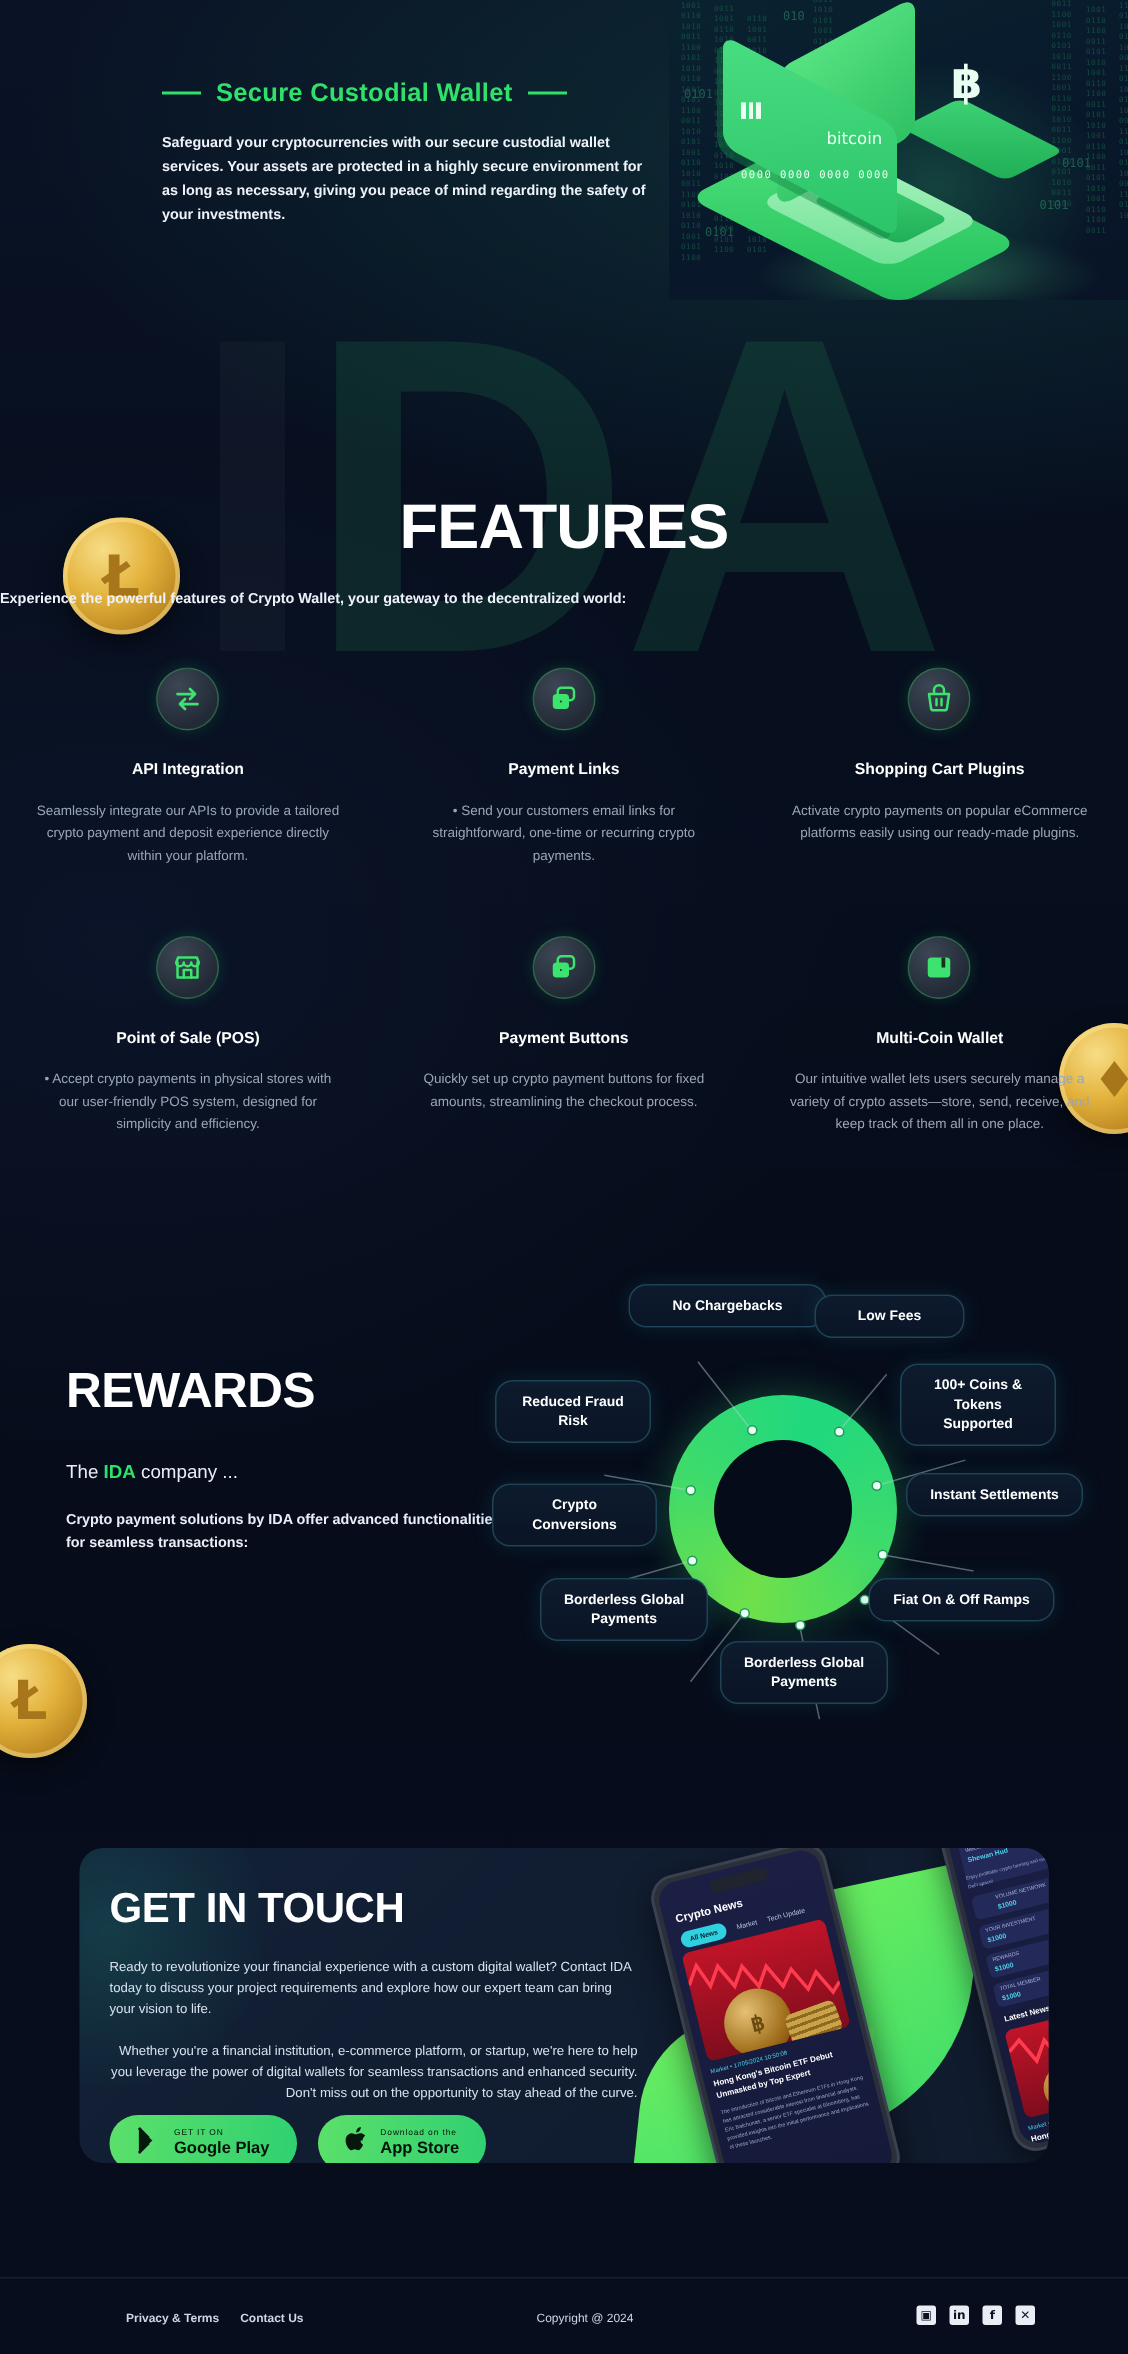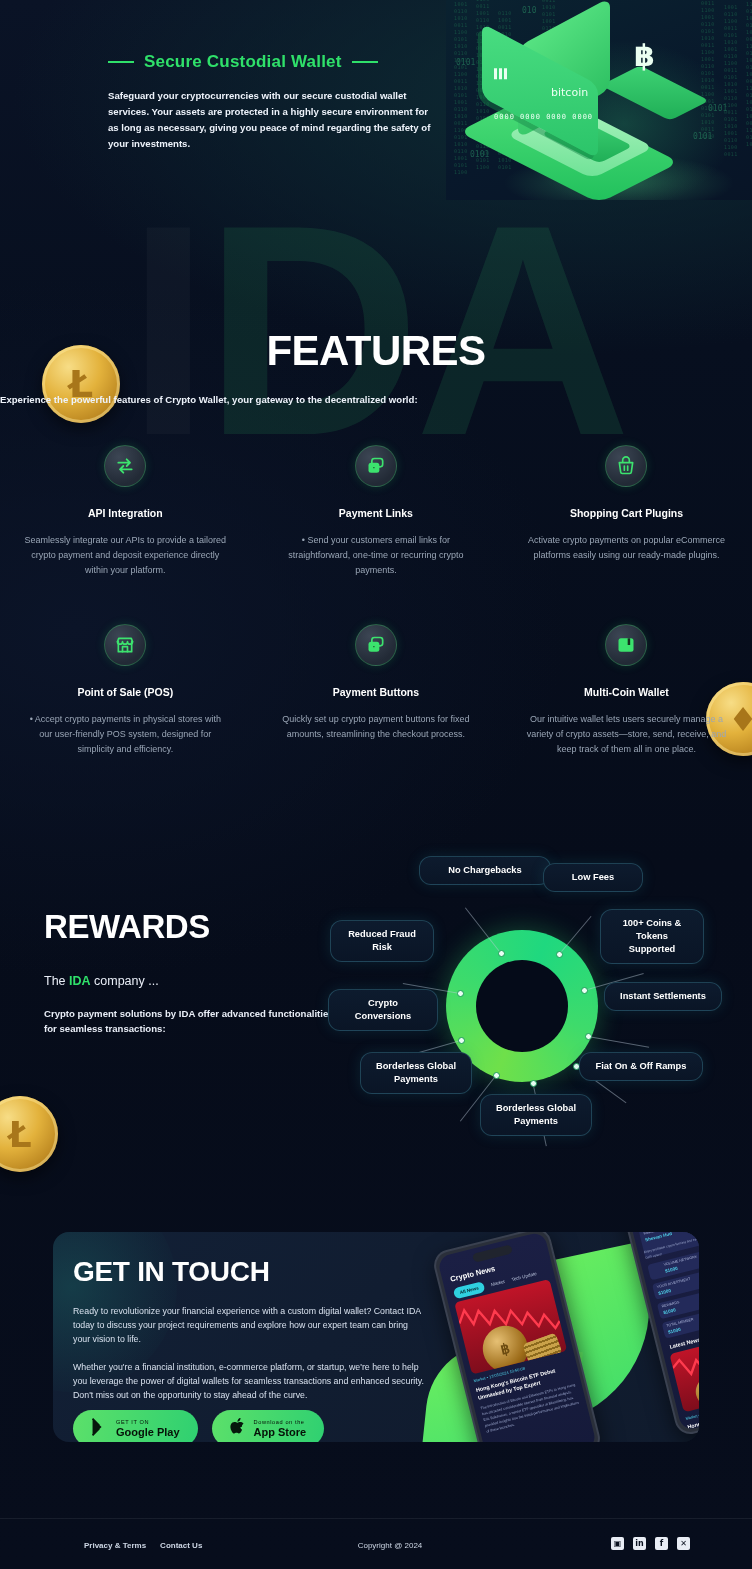--- a/index.html
+++ b/index.html
@@ -172,21 +172,21 @@
     border-radius:16px; overflow:hidden;
     background:linear-gradient(135deg,#122036 0%,#111d31 45%,#101b2d 100%);
   }
   .git-circ{
     position:absolute; left:-86px; top:-50px; width:210px; height:210px; border-radius:50%;
     background:radial-gradient(circle at 50% 50%, rgba(25,95,95,.45), rgba(18,60,70,.10) 70%);
   }
   .git-inner{ position:absolute; left:20px; top:24px; width:352px; }
   .git-title{ font-size:28px; font-weight:bold; letter-spacing:-.3px; color:#fff; }
   .git-p{ margin-top:16px; font-size:8.8px; line-height:14px; color:#d8e1ee; }
-  .git-p2{ margin-top:14px; }
+  .git-p2{ margin-top:14px;text-align:right; }
   .store-row{ position:absolute; left:20px; top:178px; display:flex; gap:14px; }
   .store-btn{
     display:flex; align-items:center; gap:8px;
     padding:7px 18px; border-radius:20px;
     background:linear-gradient(100deg,#5ce06a,#2fd071);
     color:#061208;
   }
   .store-small{ font-size:5.6px; letter-spacing:.6px; line-height:7px; }
   .store-big{ font-size:11px; font-weight:bold; line-height:13px; }
 

